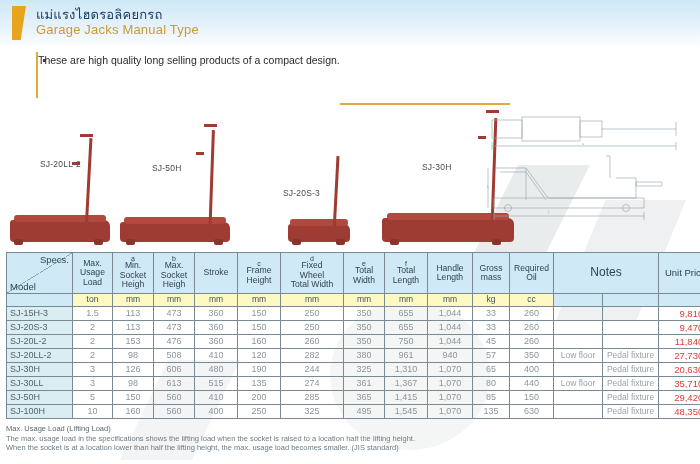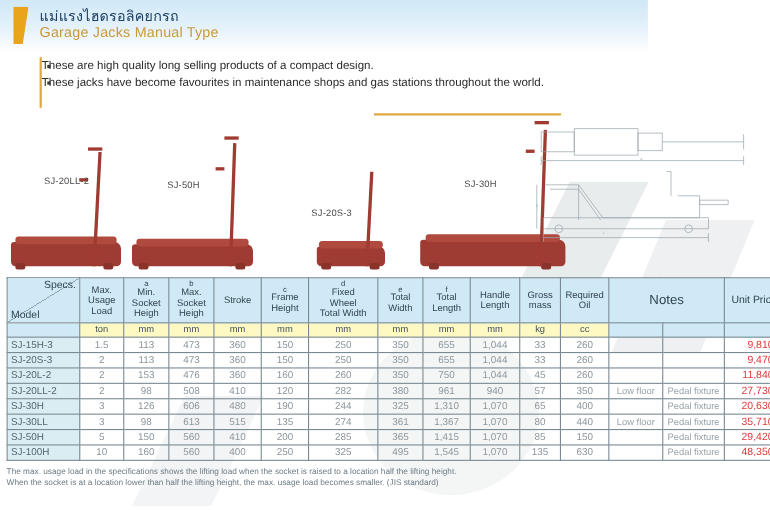--- a/index.html
+++ b/index.html
@@ -6,21 +6,21 @@
   body{
     width:700px;height:464px;overflow:hidden;
     font-family:"Liberation Sans","DejaVu Sans",sans-serif;
     background:#ffffff;
     position:relative;
   }
   #page{position:relative;width:700px;height:464px;overflow:hidden;}
 
   
   .banner{
-    position:absolute;left:0;top:0;width:589px;height:48px;
+    position:absolute;left:0;top:0;width:700px;height:48px;
     background:linear-gradient(to bottom,#cfe8f7 0%,#e6f2fb 55%,#ffffff 100%);
   }
   .banner-tab{
     position:absolute;left:12px;top:6px;width:14px;height:34px;
     background:#e8a51c;
     clip-path:polygon(0 0,100% 0,62% 100%,0 100%);
   }
   .title-th{
     position:absolute;left:36px;top:4px;
     font-size:13px;color:#1c3f63;letter-spacing:.2px;
@@ -123,21 +123,20 @@
 
   <div class="banner">
     <div class="banner-tab"></div>
     <div class="title-th">แม่แรงไฮดรอลิคยกรถ</div>
     <div class="title-en">Garage Jacks Manual Type</div>
   </div>
 
   <div class="bulletbox">
     <ul class="bullets">
       <li>These are high quality long selling products of a compact design.</li>
-      <li>These jacks have become favourites in maintenance shops and gas stations throughout the world.</li>
     </ul>
   </div>
   <div class="rule-orange"></div>
 
   <div class="photos">
 
     <div class="jack" style="left:8px;top:18px;width:105px;height:120px;">
       <div class="jbody" style="width:100px;height:22px;left:2px;"></div>
       <div class="jfoot" style="left:6px;"></div>
       <div class="jfoot" style="left:86px;"></div>
@@ -404,17 +403,18 @@
       <td>135</td>
       <td>630</td>
       <td class="note"></td>
       <td class="note">Pedal fixture</td>
       <td class="price">48,350.-</td>
     </tr>
   </tbody>
     </table>
 
   <div class="foot">
+    <div class="l1">Max. Usage Load (Lifting Load)</div>
     <div>The max. usage load in the specifications shows the lifting load when the socket is raised to a location half the lifting height.</div>
     <div>When the socket is at a location lower than half the lifting height, the max. usage load becomes smaller.  (JIS standard)</div>
   </div>
 
 </div>
 
 </body></html>

